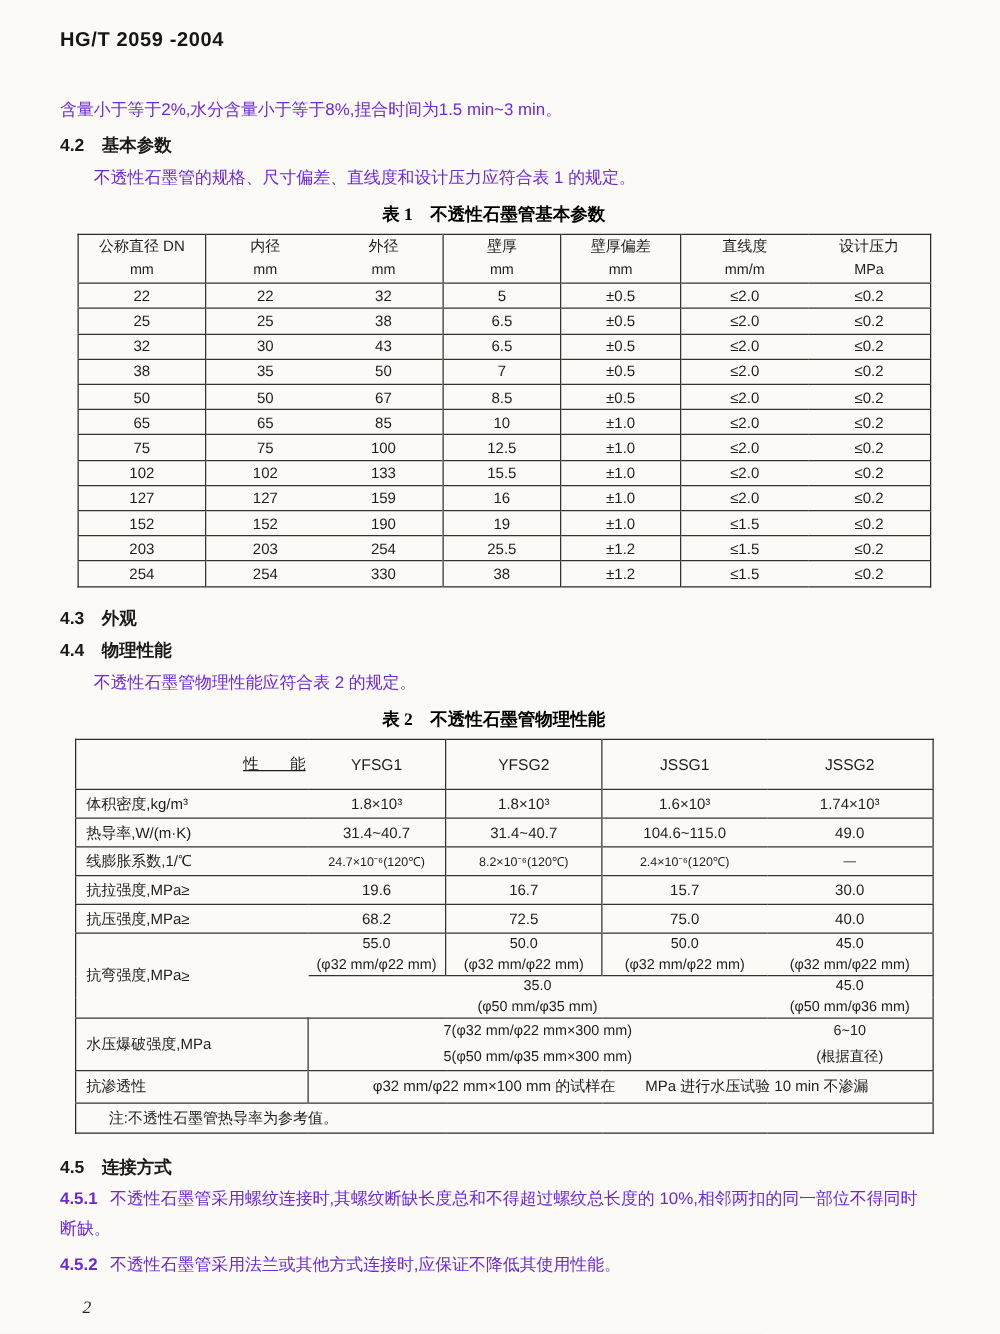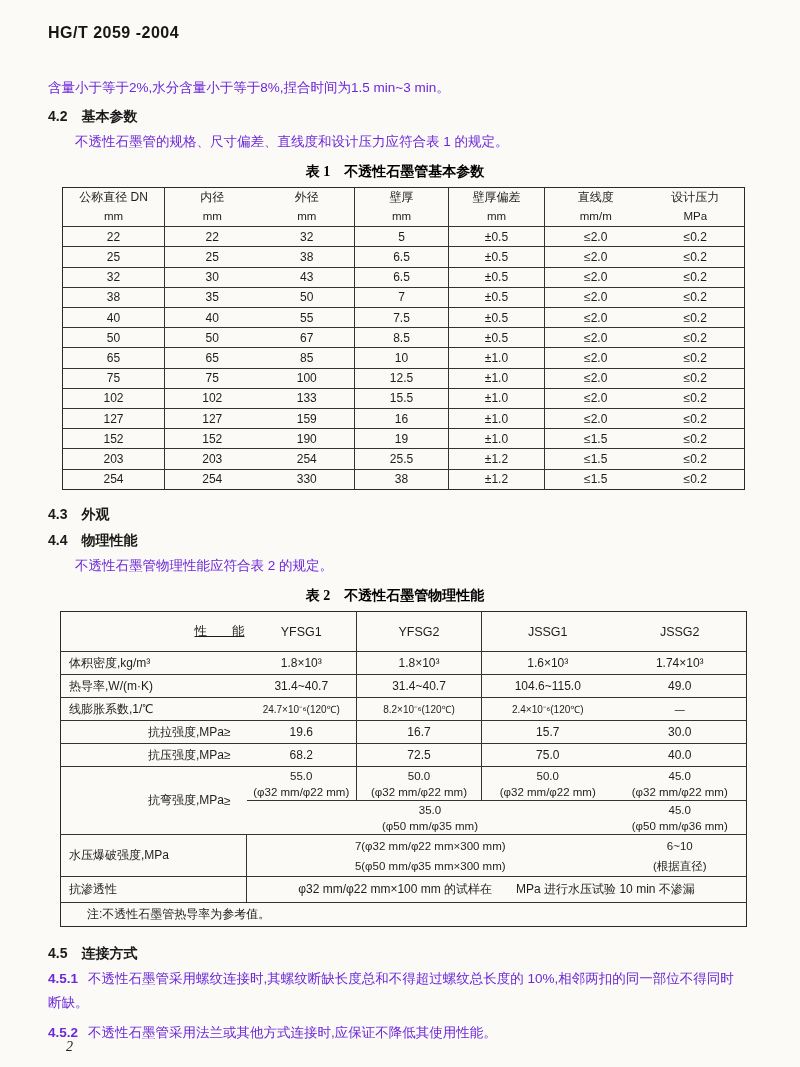--- a/index.html
+++ b/index.html
@@ -38,21 +38,21 @@
   .t1 td { height:20.2px; border-top:1px solid #333; }
   .t1 .vr { border-right:1px solid #333; }
   .t1 thead th { border-top:none; }
 
   
   .t2 { width:686px; margin-left:12px; border:1.5px solid #2a2a2a; margin-top:2px; }
   .t2 td { height:23px; border-top:1px solid #333; padding:1px 2px; }
   .t2 .vr { border-right:1px solid #333; }
   .t2 .head td { height:40px; border-top:none; font-size:12.5px; }
   .t2 .lbl { text-align:left; padding-left:8px; }
-  .t2 .lblflex { display:flex; align-items:center; justify-content:flex-end; padding-right:14px; height:100%; }
+  .t2 .lblflex { display:flex; align-items:center; justify-content:flex-start; padding-right:14px; height:100%; }
   .t2 .nb { border-top:none !important; }
   .t2 .sub { height:17px; font-size:11.5px; }
   .t2 .small { font-size:10px; }
   .t2 .note-row td { text-align:left; padding-left:26px; font-size:12px; height:24px; }
 
   .watermark {
     position:absolute;
     left:172px; top:136px;
     font-family:"DejaVu Sans", sans-serif;
     font-size:76px; font-weight:bold; letter-spacing:2px;
@@ -159,29 +159,20 @@
             <td class="vr">6.5</td>
             <td class="vr">±0.5</td>
             <td>≤2.0</td>
             <td>≤0.2</td>
           </tr>
           <tr>
             <td class="vr">38</td>
             <td>35</td>
             <td class="vr">50</td>
             <td class="vr">7</td>
-            <td class="vr">±0.5</td>
-            <td>≤2.0</td>
-            <td>≤0.2</td>
-          </tr>
-          <tr>
-            <td class="vr">40</td>
-            <td>40</td>
-            <td class="vr">55</td>
-            <td class="vr">7.5</td>
             <td class="vr">±0.5</td>
             <td>≤2.0</td>
             <td>≤0.2</td>
           </tr>
           <tr>
             <td class="vr">50</td>
             <td>50</td>
             <td class="vr">67</td>
             <td class="vr">8.5</td>
             <td class="vr">±0.5</td>

